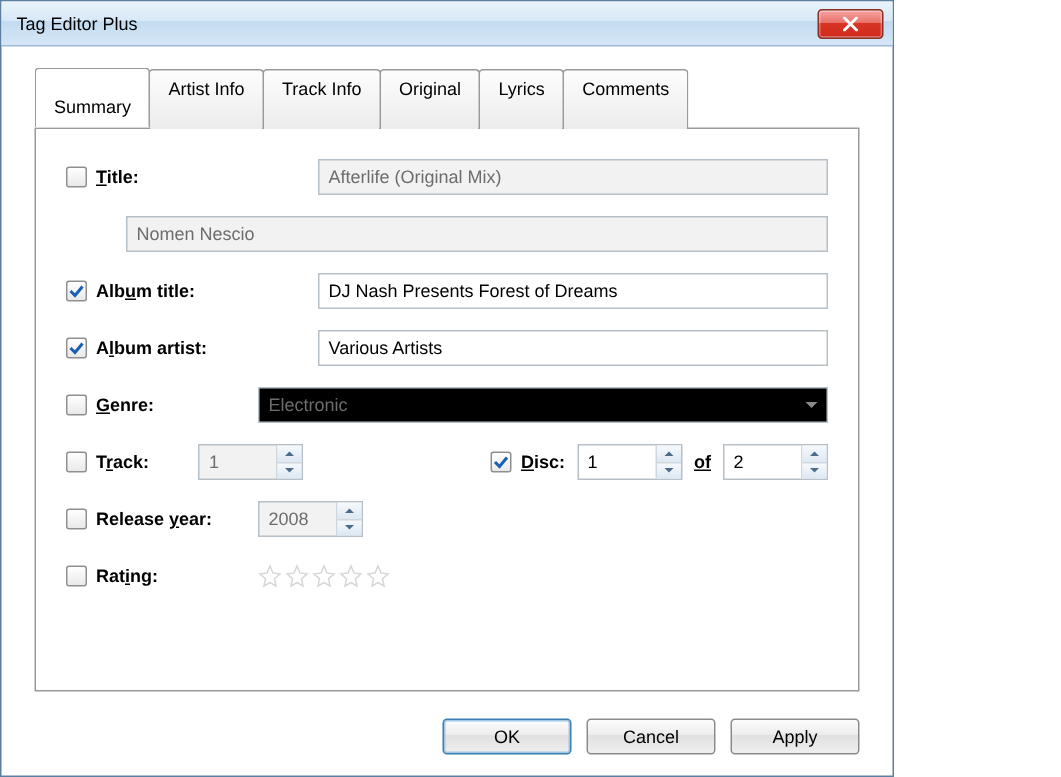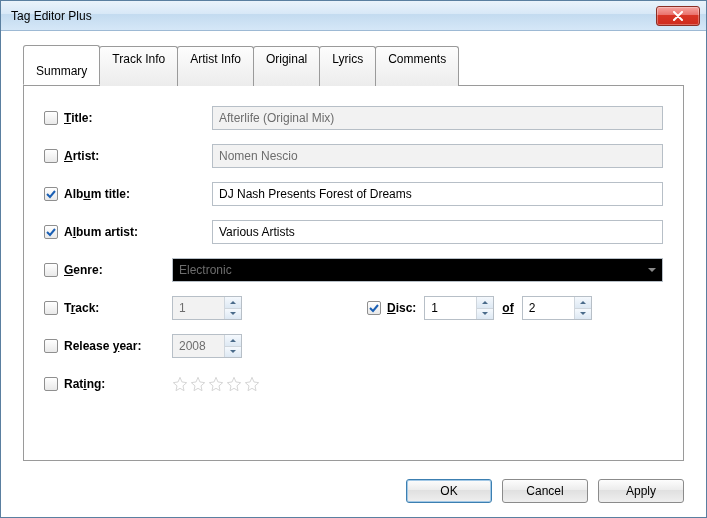--- a/index.html
+++ b/index.html
@@ -5,21 +5,21 @@
   * { box-sizing: border-box; }
   body {
     margin: 0;
     padding: 0;
     background: #fff;
     font-family: "Segoe UI", Tahoma, sans-serif;
     font-size: 12px;
     color: #000;
   }
   .window {
-    width: 707px;
+    width: 596px;
     height: 518px;
     border: 1px solid #5a7fa0;
     background: #fff;
     display: flex;
     flex-direction: column;
     position: relative;
   }
   .titlebar {
     height: 30px;
     background: linear-gradient(to bottom, #eaf3fb 0%, #d7e8f7 45%, #c3dbf0 46%, #d5e7f7 100%);
@@ -248,44 +248,40 @@
     <div class="close-btn">
       <svg width="12" height="10" viewBox="0 0 12 10">
         <path d="M2 1 L10 9 M10 1 L2 9" stroke="#fff" stroke-width="2" stroke-linecap="round"></path>
       </svg>
     </div>
   </div>
 
   <div class="content-area">
     <div class="tabstrip">
       <div class="tab active">Summary</div>
+      <div class="tab">Artist Info</div>
       <div class="tab">Track Info</div>
-      <div class="tab">Artist Info</div>
       <div class="tab">Original</div>
       <div class="tab">Lyrics</div>
       <div class="tab">Comments</div>
     </div>
 
     <div class="tabpanel">
 
       <div class="form-row">
         <div class="label-cell">
           <div class="chk"></div>
           <span class="lbl"><span class="ul">T</span>itle:</span>
         </div>
         <div class="field-cell">
           <div class="textbox grey">Afterlife (Original Mix)</div>
         </div>
       </div>
 
       <div class="form-row">
-        <div class="label-cell">
-          <div class="chk"></div>
-          <span class="lbl"><span class="ul">A</span>rtist:</span>
-        </div>
         <div class="field-cell">
           <div class="textbox grey">Nomen Nescio</div>
         </div>
       </div>
 
       <div class="form-row">
         <div class="label-cell">
           <div class="chk">
             <svg width="12" height="12" viewBox="0 0 12 12">
                 <path d="M2 6 L5 9 L10 3" stroke="#1a5fb4" stroke-width="2" fill="none"></path>

